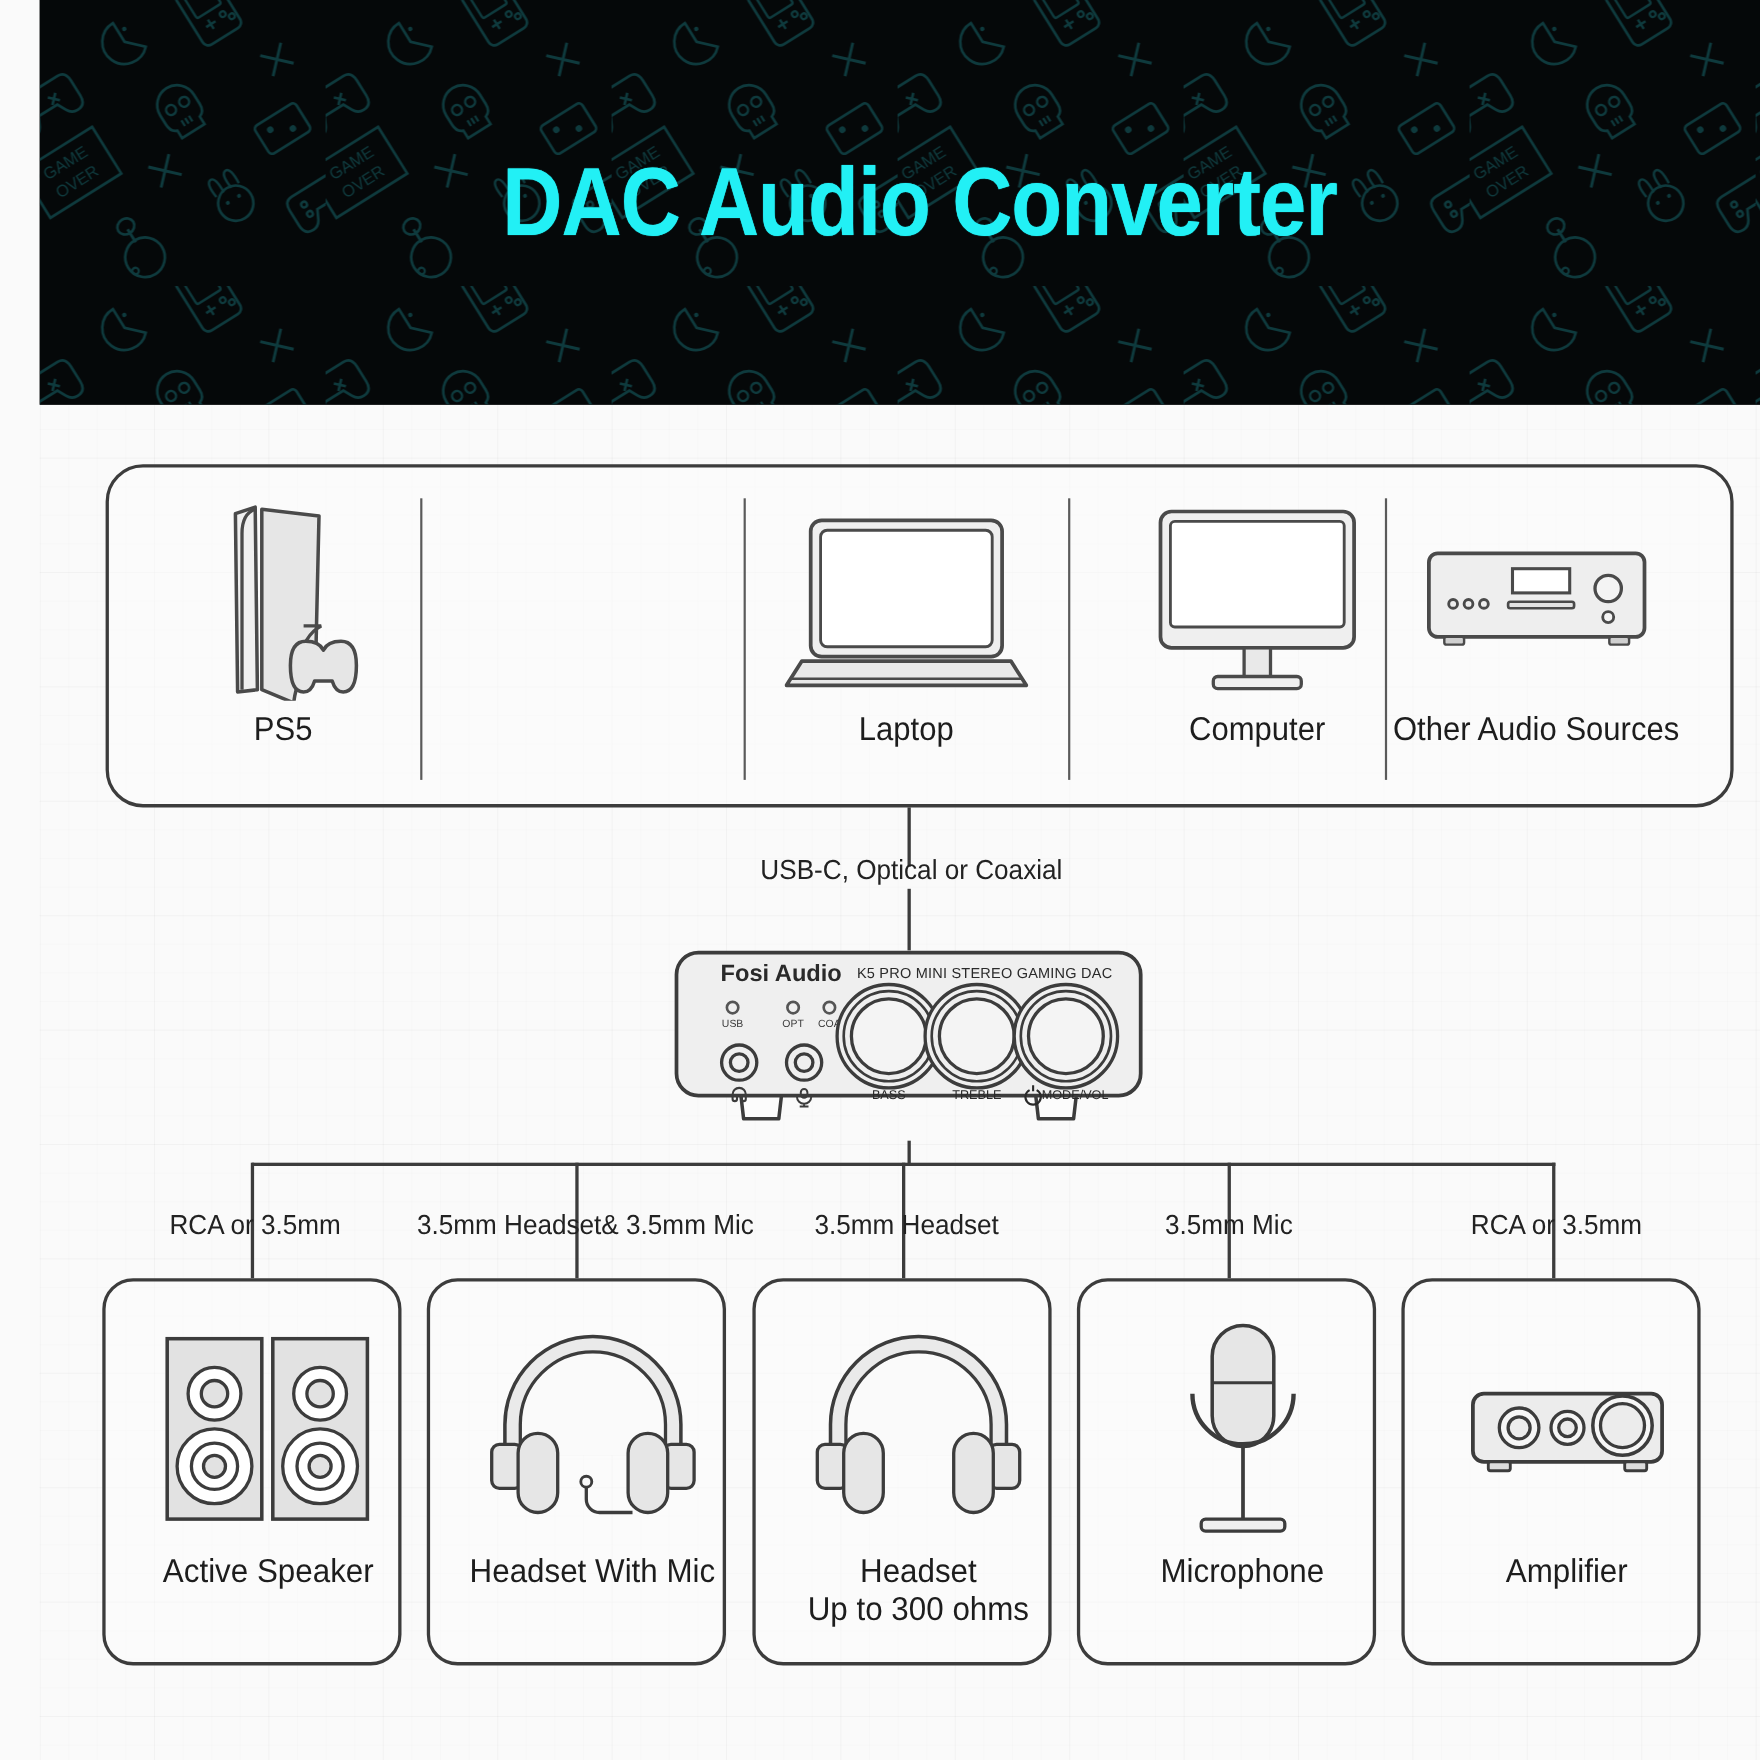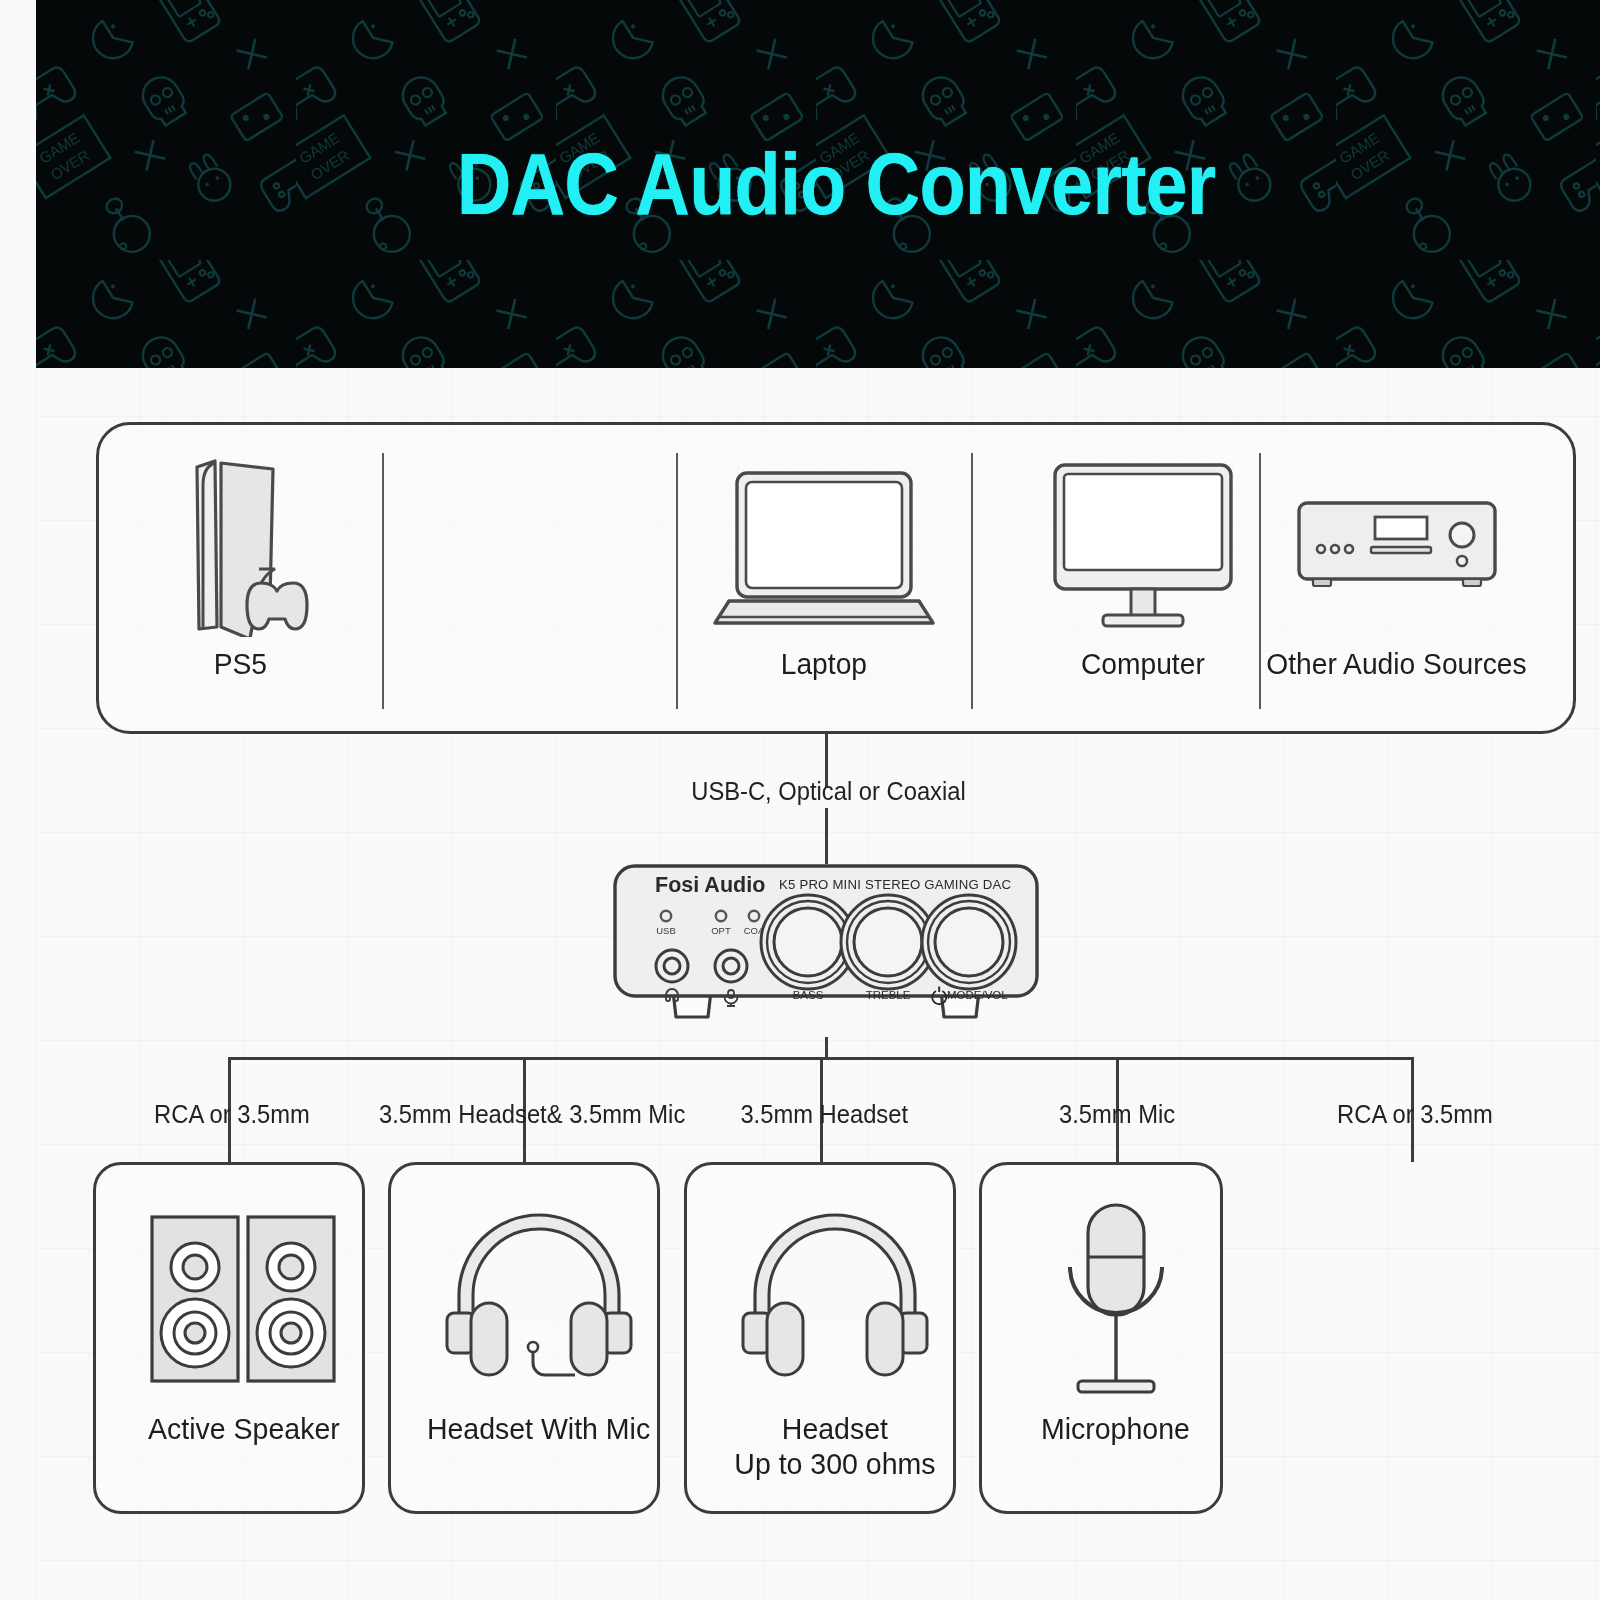--- a/index.html
+++ b/index.html
@@ -208,21 +208,21 @@
     <div id="header-title">DAC Audio Converter</div>
   </div>
 
   <div id="source-panel">
 
     <div class="src-divider" style="left:283px"></div>
     <div class="src-divider" style="left:577px"></div>
     <div class="src-divider" style="left:872px"></div>
     <div class="src-divider" style="left:1160px"></div>
 
-    <div class="src-col" style="left:0px;width:283px">
+    <div class="src-col" style="left:17px;width:283px">
       <div class="src-icon">
         <svg width="160" height="186" viewBox="0 0 160 186">
           <path d="M36 16 L54 10 L56 176 L38 178 Z" fill="#f0f0f0" stroke="#4a4a4a" stroke-width="3.2" stroke-linejoin="round"></path>
           <path d="M54 12 q-12 4 -12 22 v142" fill="none" stroke="#4a4a4a" stroke-width="3"></path>
           <path d="M60 12 L112 18 L109 150 q-10 2 -14 14 q-5 14 -6 24 L60 176 Z" fill="#e6e6e6" stroke="#4a4a4a" stroke-width="3.2" stroke-linejoin="round"></path>
           <path d="M98 118 h16 q-16 8 -20 34" fill="none" stroke="#4a4a4a" stroke-width="3"></path>
           <path d="M100 132 q12 0 16 8 q4 -8 16 -8 q14 0 14 22 q0 24 -12 24 q-7 0 -10 -10 h-16 q-3 10 -10 10 q-12 0 -12 -24 q0 -22 14 -22 z" fill="#e6e6e6" stroke="#4a4a4a" stroke-width="3.2" stroke-linejoin="round"></path>
         </svg>
       </div>
       <div class="src-label">PS5</div>
@@ -400,29 +400,47 @@
         <rect x="170" y="122" width="28" height="40" rx="7" fill="#e6e6e6" stroke="#3c3c3c" stroke-width="3"></rect>
         <rect x="138" y="112" width="36" height="72" rx="18" fill="#e6e6e6" stroke="#3c3c3c" stroke-width="3"></rect>
       </svg>
     </div>
     <div class="out-label">
       <span>Headset</span>
       <span class="l2">Up to 300 ohms</span>
     </div>
   </div>
 
-  <div class="out-card" style="left:943px; width:244px;">
+  <div class="out-card" style="left:943px; width:272px;">
     <div class="out-icon">
       <svg width="180" height="212" viewBox="0 0 180 212">
         <rect x="62" y="14" width="56" height="110" rx="28" fill="#e6e6e6" stroke="#3c3c3c" stroke-width="3.2"></rect>
         <path d="M62 66 h56" stroke="#3c3c3c" stroke-width="2.8"></path>
         <path d="M44 76 a46 46 0 0 0 92 0" fill="none" stroke="#3c3c3c" stroke-width="4"></path>
         <path d="M90 122 v72" stroke="#3c3c3c" stroke-width="3.4"></path>
         <rect x="52" y="190" width="76" height="11" rx="4" fill="#efefef" stroke="#3c3c3c" stroke-width="3"></rect>
       </svg>
     </div>
     <div class="out-label">
       <span>Microphone</span>
     </div>
   </div>
 
+  <div class="out-card" style="left:1238px; width:272px;">
+    <div class="out-icon">
+      <svg width="200" height="212" viewBox="0 0 200 212">
+        <rect x="14" y="76" width="172" height="62" rx="10" fill="#ececec" stroke="#3c3c3c" stroke-width="3.4"></rect>
+        <circle cx="56" cy="107" r="18" fill="#f6f6f6" stroke="#3c3c3c" stroke-width="3"></circle>
+        <circle cx="56" cy="107" r="10" fill="#ececec" stroke="#3c3c3c" stroke-width="3"></circle>
+        <circle cx="100" cy="107" r="15" fill="#f6f6f6" stroke="#3c3c3c" stroke-width="3"></circle>
+        <circle cx="100" cy="107" r="8" fill="#ececec" stroke="#3c3c3c" stroke-width="3"></circle>
+        <circle cx="150" cy="105" r="27" fill="#f6f6f6" stroke="#3c3c3c" stroke-width="3.2"></circle>
+        <circle cx="150" cy="105" r="20" fill="#ececec" stroke="#3c3c3c" stroke-width="3"></circle>
+        <rect x="28" y="138" width="20" height="8" rx="2" fill="#dcdcdc" stroke="#3c3c3c" stroke-width="2.6"></rect>
+        <rect x="152" y="138" width="20" height="8" rx="2" fill="#dcdcdc" stroke="#3c3c3c" stroke-width="2.6"></rect>
+      </svg>
+    </div>
+    <div class="out-label">
+      <span>Amplifier</span>
+    </div>
+  </div>
 
 </div>
 
 </body></html>

